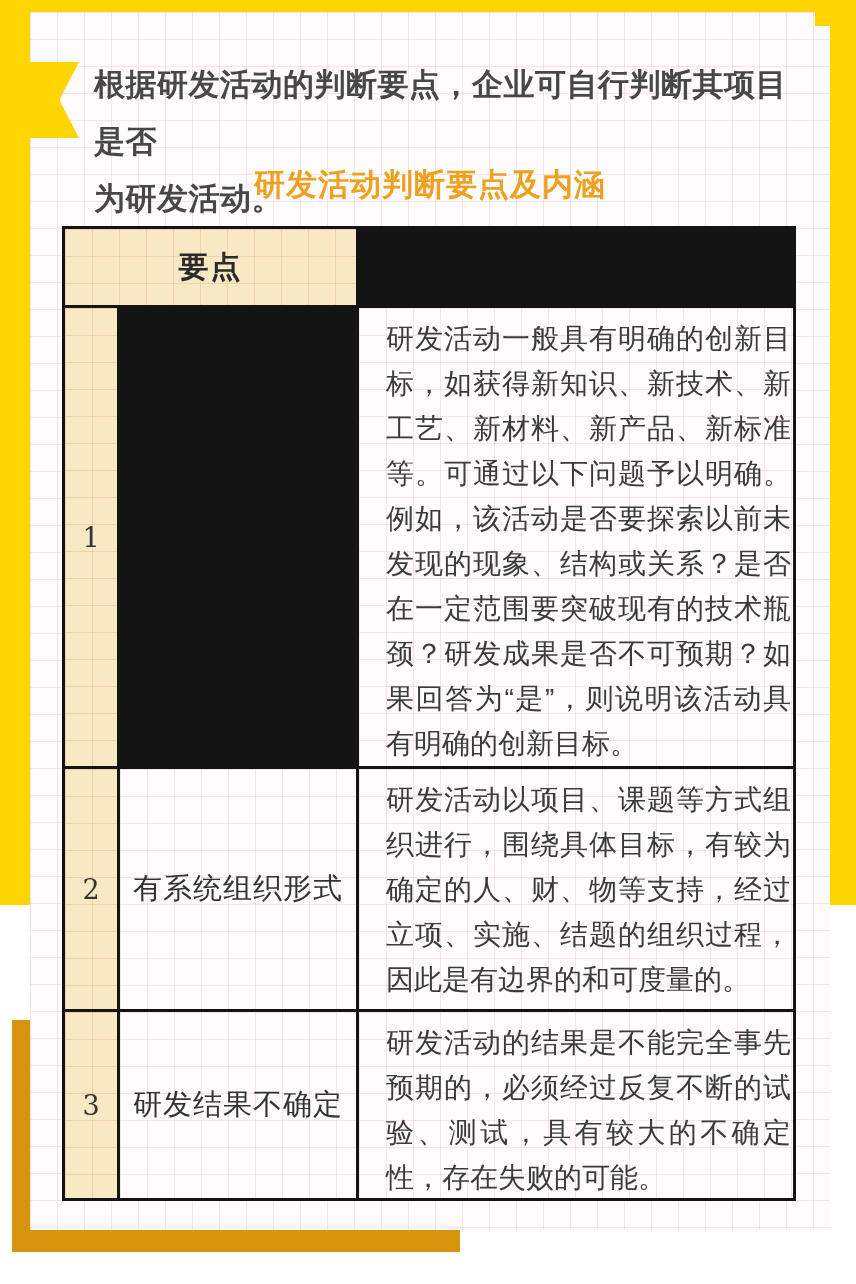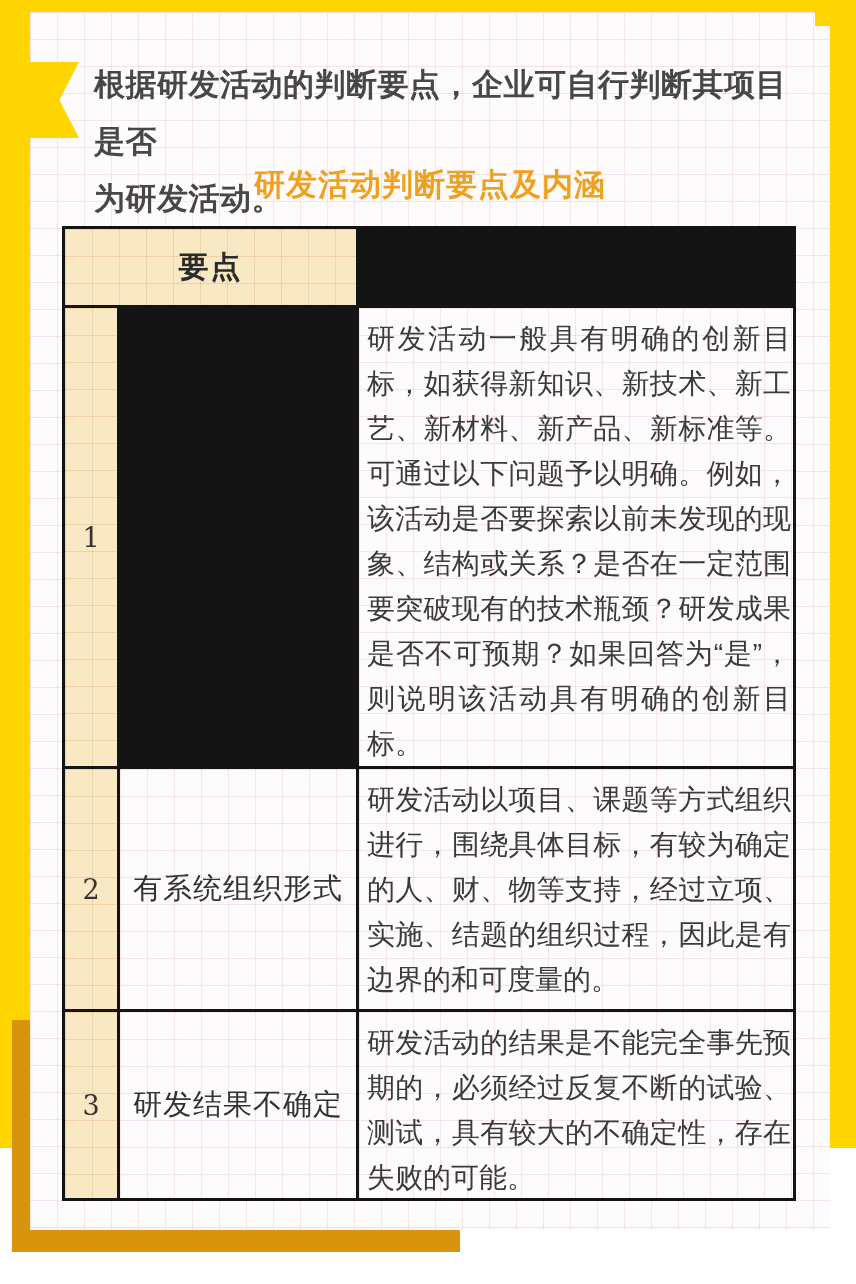--- a/index.html
+++ b/index.html
@@ -3,21 +3,21 @@
 <meta charset="utf-8">
 <style>
   html, body {
     margin: 0; padding: 0;
     width: 856px; height: 1284px;
     overflow: hidden;
     font-family: "Liberation Sans", sans-serif;
   }
   .frame {
     position: relative;
-    width: 856px; height: 1148px;
+    width: 856px; height: 905px;
     background: #FFD500;
   }
   
   .shadow {
     position: absolute;
     left: 12px; top: 1020px;
     width: 448px; height: 232px;
     background: #D8940C;
     clip-path: polygon(0px 0px, 24px 0px, 22px 210px, 448px 210px, 448px 232px, 0px 232px);
   }
@@ -108,21 +108,21 @@
     font-size: 27px; color: #333333;
   }
   .kp-cell {
     grid-column: 2;
     display: flex; align-items: center; justify-content: center;
     font-size: 29px; color: #333333;
     letter-spacing: 1px;
   }
   .ct-cell {
     grid-column: 3;
-    padding: 8px 2px 0 8px;
+    padding: 8px 2px 0 27px;
     font-size: 28px; color: #3B3B3B;
     line-height: 45px;
     text-align: justify;
   }
   .r1 { grid-row: 2; }
   .r2 { grid-row: 3; }
   .r3 { grid-row: 4; }
 </style>
 </head>
 <body>

